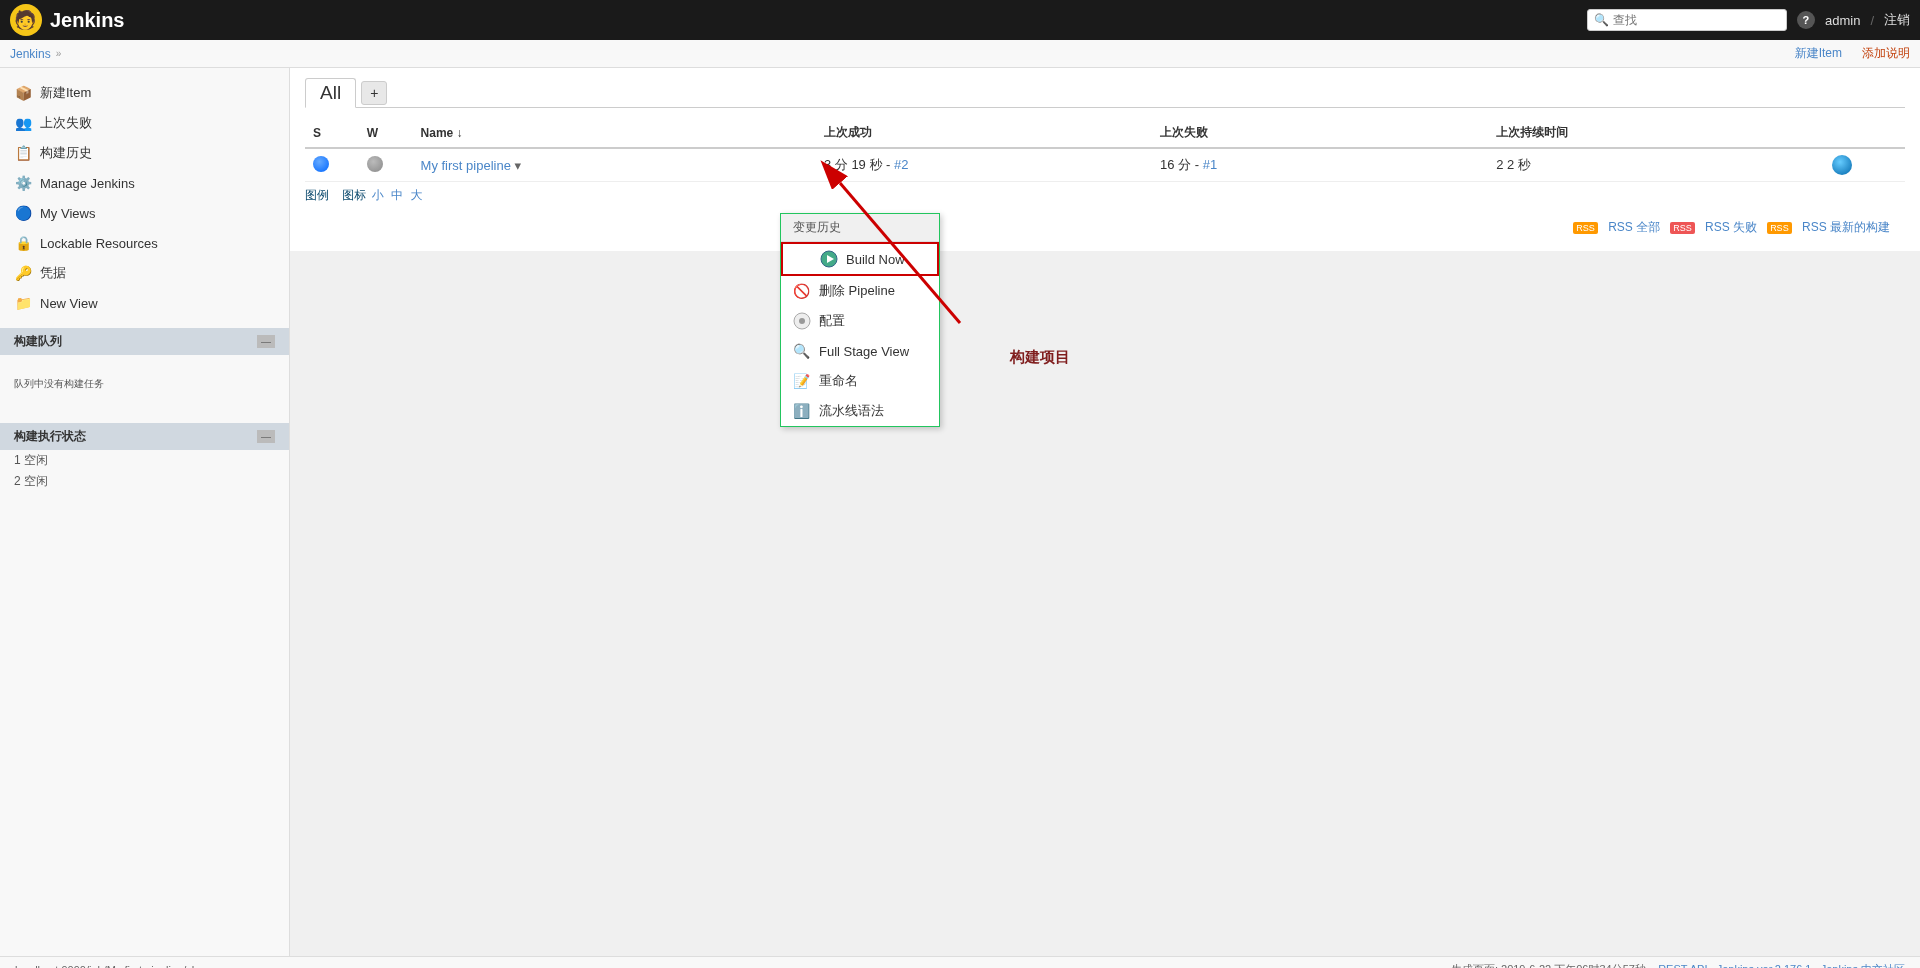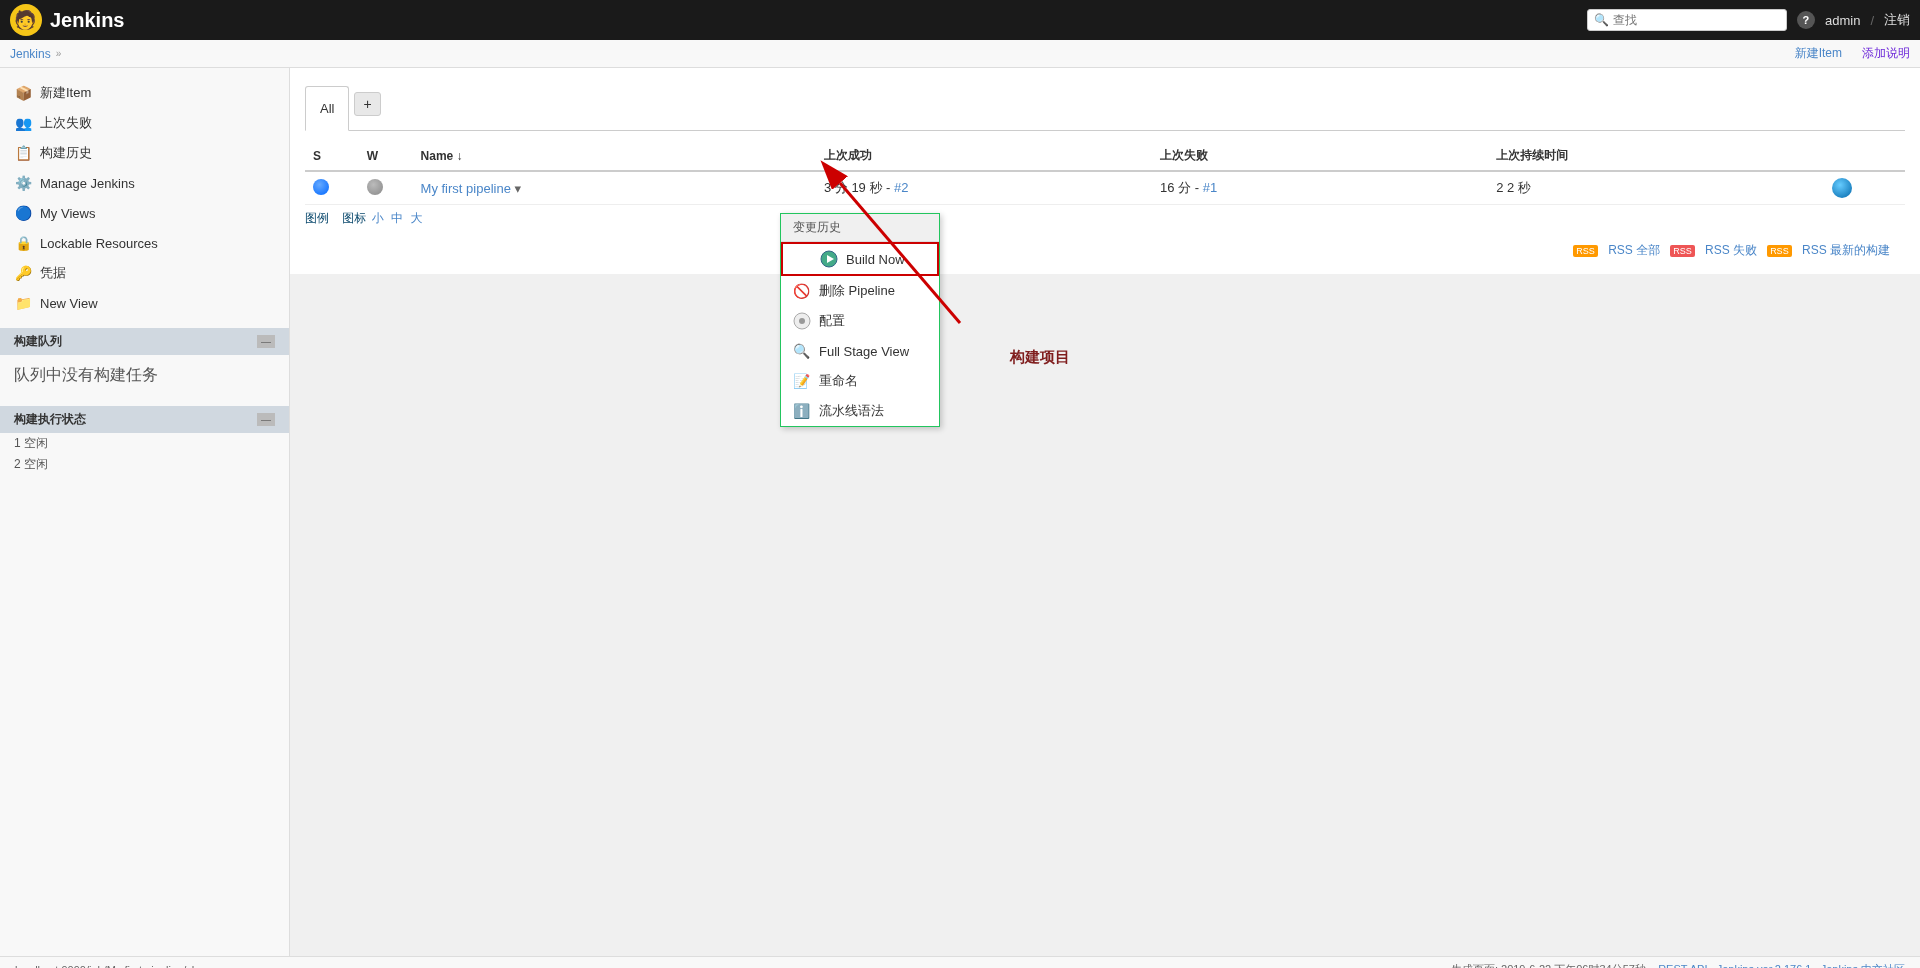--- a/index.html
+++ b/index.html
@@ -133,22 +133,22 @@
       background: #d0d8e0;
       padding: 5px 14px;
       font-weight: bold;
       font-size: 12px;
       display: flex;
       justify-content: space-between;
       align-items: center;
       margin-top: 10px;
     }
     .sidebar-section-content {
-      padding: 10px 14px;
-      font-size: 16px;
+      padding: 22px 14px;
+      font-size: 10px;
       color: #555;
     }
     .sidebar-section .minimize-btn {
       cursor: pointer;
       color: #666;
       font-size: 10px;
       background: #bbb;
       border: none;
       padding: 1px 4px;
       cursor: pointer;
@@ -171,28 +171,27 @@
     
     .tabs-bar {
       display: flex;
       align-items: center;
       gap: 5px;
       margin-bottom: 10px;
       border-bottom: 1px solid #ccc;
       padding-bottom: 0;
     }
     .tab-item {
-      padding: 14px 14px;
+      padding: 3px 14px;
       background: #e8e8e8;
       border: 1px solid #ccc;
       border-bottom: none;
       cursor: pointer;
-      font-size: 13px;
+      font-size: 19px;
       border-radius: 3px 3px 0 0;
-      margin-top: 8px;
     }
     .tab-item.active { background: white; border-bottom: 1px solid white; margin-bottom: -1px; }
     .tab-add {
       padding: 3px 8px;
       background: #e8e8e8;
       border: 1px solid #ccc;
       cursor: pointer;
       border-radius: 3px;
       font-size: 14px;
     }
@@ -380,21 +379,21 @@
   </div>
 </div>
 
 <div id="breadcrumb-bar">
   <a href="#">Jenkins</a>
   <span class="chevron">»</span>
   <span style="margin-left:auto; font-size:12px;">
     <a href="#">新建Item</a>
   </span>
   <span style="margin-left:15px;">
-    <a href="#" style="color:#6d28d9; text-decoration:none;">添加说明</a>
+    <a href="#" style="color:#c2410c; text-decoration:none;">添加说明</a>
   </span>
 </div>
 
 <div id="layout">
 
   <div id="sidebar">
     <a class="sidebar-item" href="#">
       <span class="icon icon-new">📦</span>
       <span>新建Item</span>
     </a>

